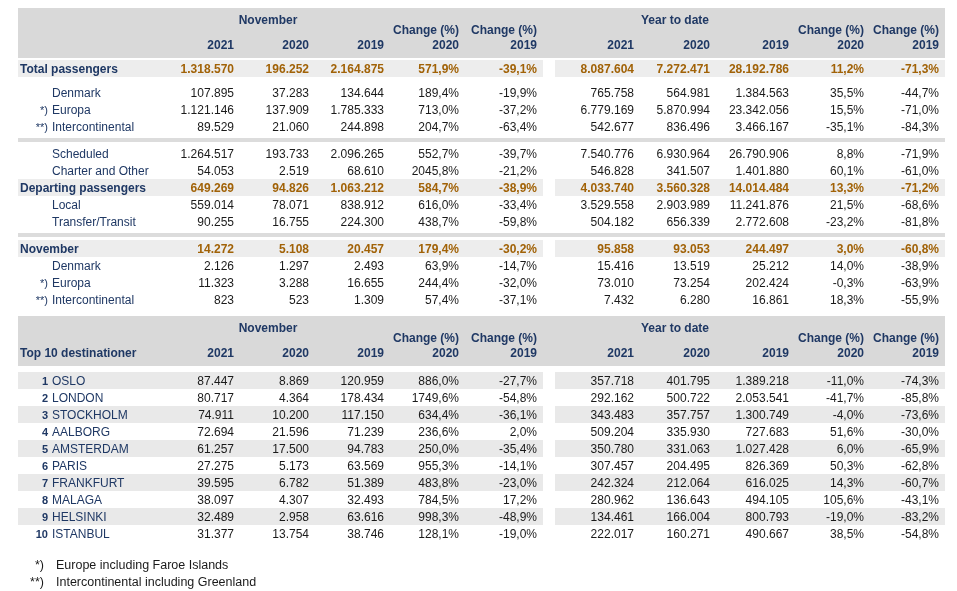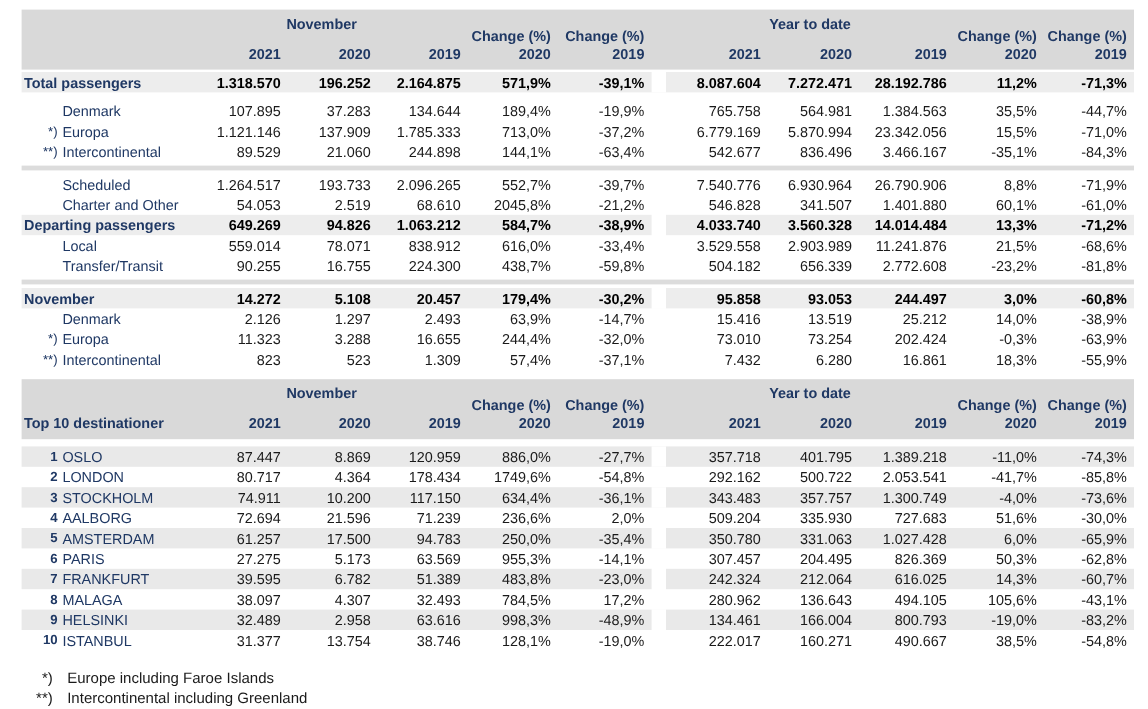--- a/index.html
+++ b/index.html
@@ -56,21 +56,21 @@
   
   .tbody { margin-top:2px; }
   .tbody2 { margin-top:6px; }
   .trow { display:flex; height:17px; align-items:center; }
   .trow .cell { box-sizing:border-box; text-align:right; padding-right:6px; white-space:nowrap; }
   .cell.mk { color:#1F3864; padding-right:4px; font-size:11px; }
   .cell.lb { text-align:left; color:#1F3864; padding-right:0; }
   .cell.val { color:#1a1a1a; }
   .trow .spacer { background:#ffffff; height:100%; }
   .trow.bold { background:#EDEDED; }
-  .trow.bold .val { font-weight:bold; color:#000000; }
+  .trow.bold .val { font-weight:bold; color:#a16207; }
   .trow.alt { background:#E9E9E9; }
   .trow .rank { font-weight:bold; }
   .lbspan { box-sizing:border-box; width:152px; text-align:left; color:#1F3864; font-weight:bold; padding-left:2px; white-space:nowrap; }
   .sep { height:4px; background:#DCDCDC; margin:3px 0; }
   .gap { height:7px; }
 
   
   .footnotes { margin-top:14px; }
   .fnote { display:flex; height:17px; align-items:center; color:#1a1a1a; font-size:12.5px; }
   .fnote .fmk { width:26px; text-align:right; }
@@ -155,21 +155,21 @@
           <div class="cell val w-v7">23.342.056</div>
           <div class="cell val w-v8">15,5%</div>
           <div class="cell val w-v9">-71,0%</div>
         </div>
         <div class="trow">
           <div class="cell mk w-mk">**)</div>
           <div class="cell lb w-lb">Intercontinental</div>
           <div class="cell val w-v0">89.529</div>
           <div class="cell val w-v1">21.060</div>
           <div class="cell val w-v2">244.898</div>
-          <div class="cell val w-v3">144,1%</div>
+          <div class="cell val w-v3">204,7%</div>
           <div class="cell val w-v4">-63,4%</div>
           <div class="spacer w-sp"></div>
           <div class="cell val w-v5">542.677</div>
           <div class="cell val w-v6">836.496</div>
           <div class="cell val w-v7">3.466.167</div>
           <div class="cell val w-v8">-35,1%</div>
           <div class="cell val w-v9">-84,3%</div>
         </div>
         <div class="sep"></div>
         <div class="trow">

